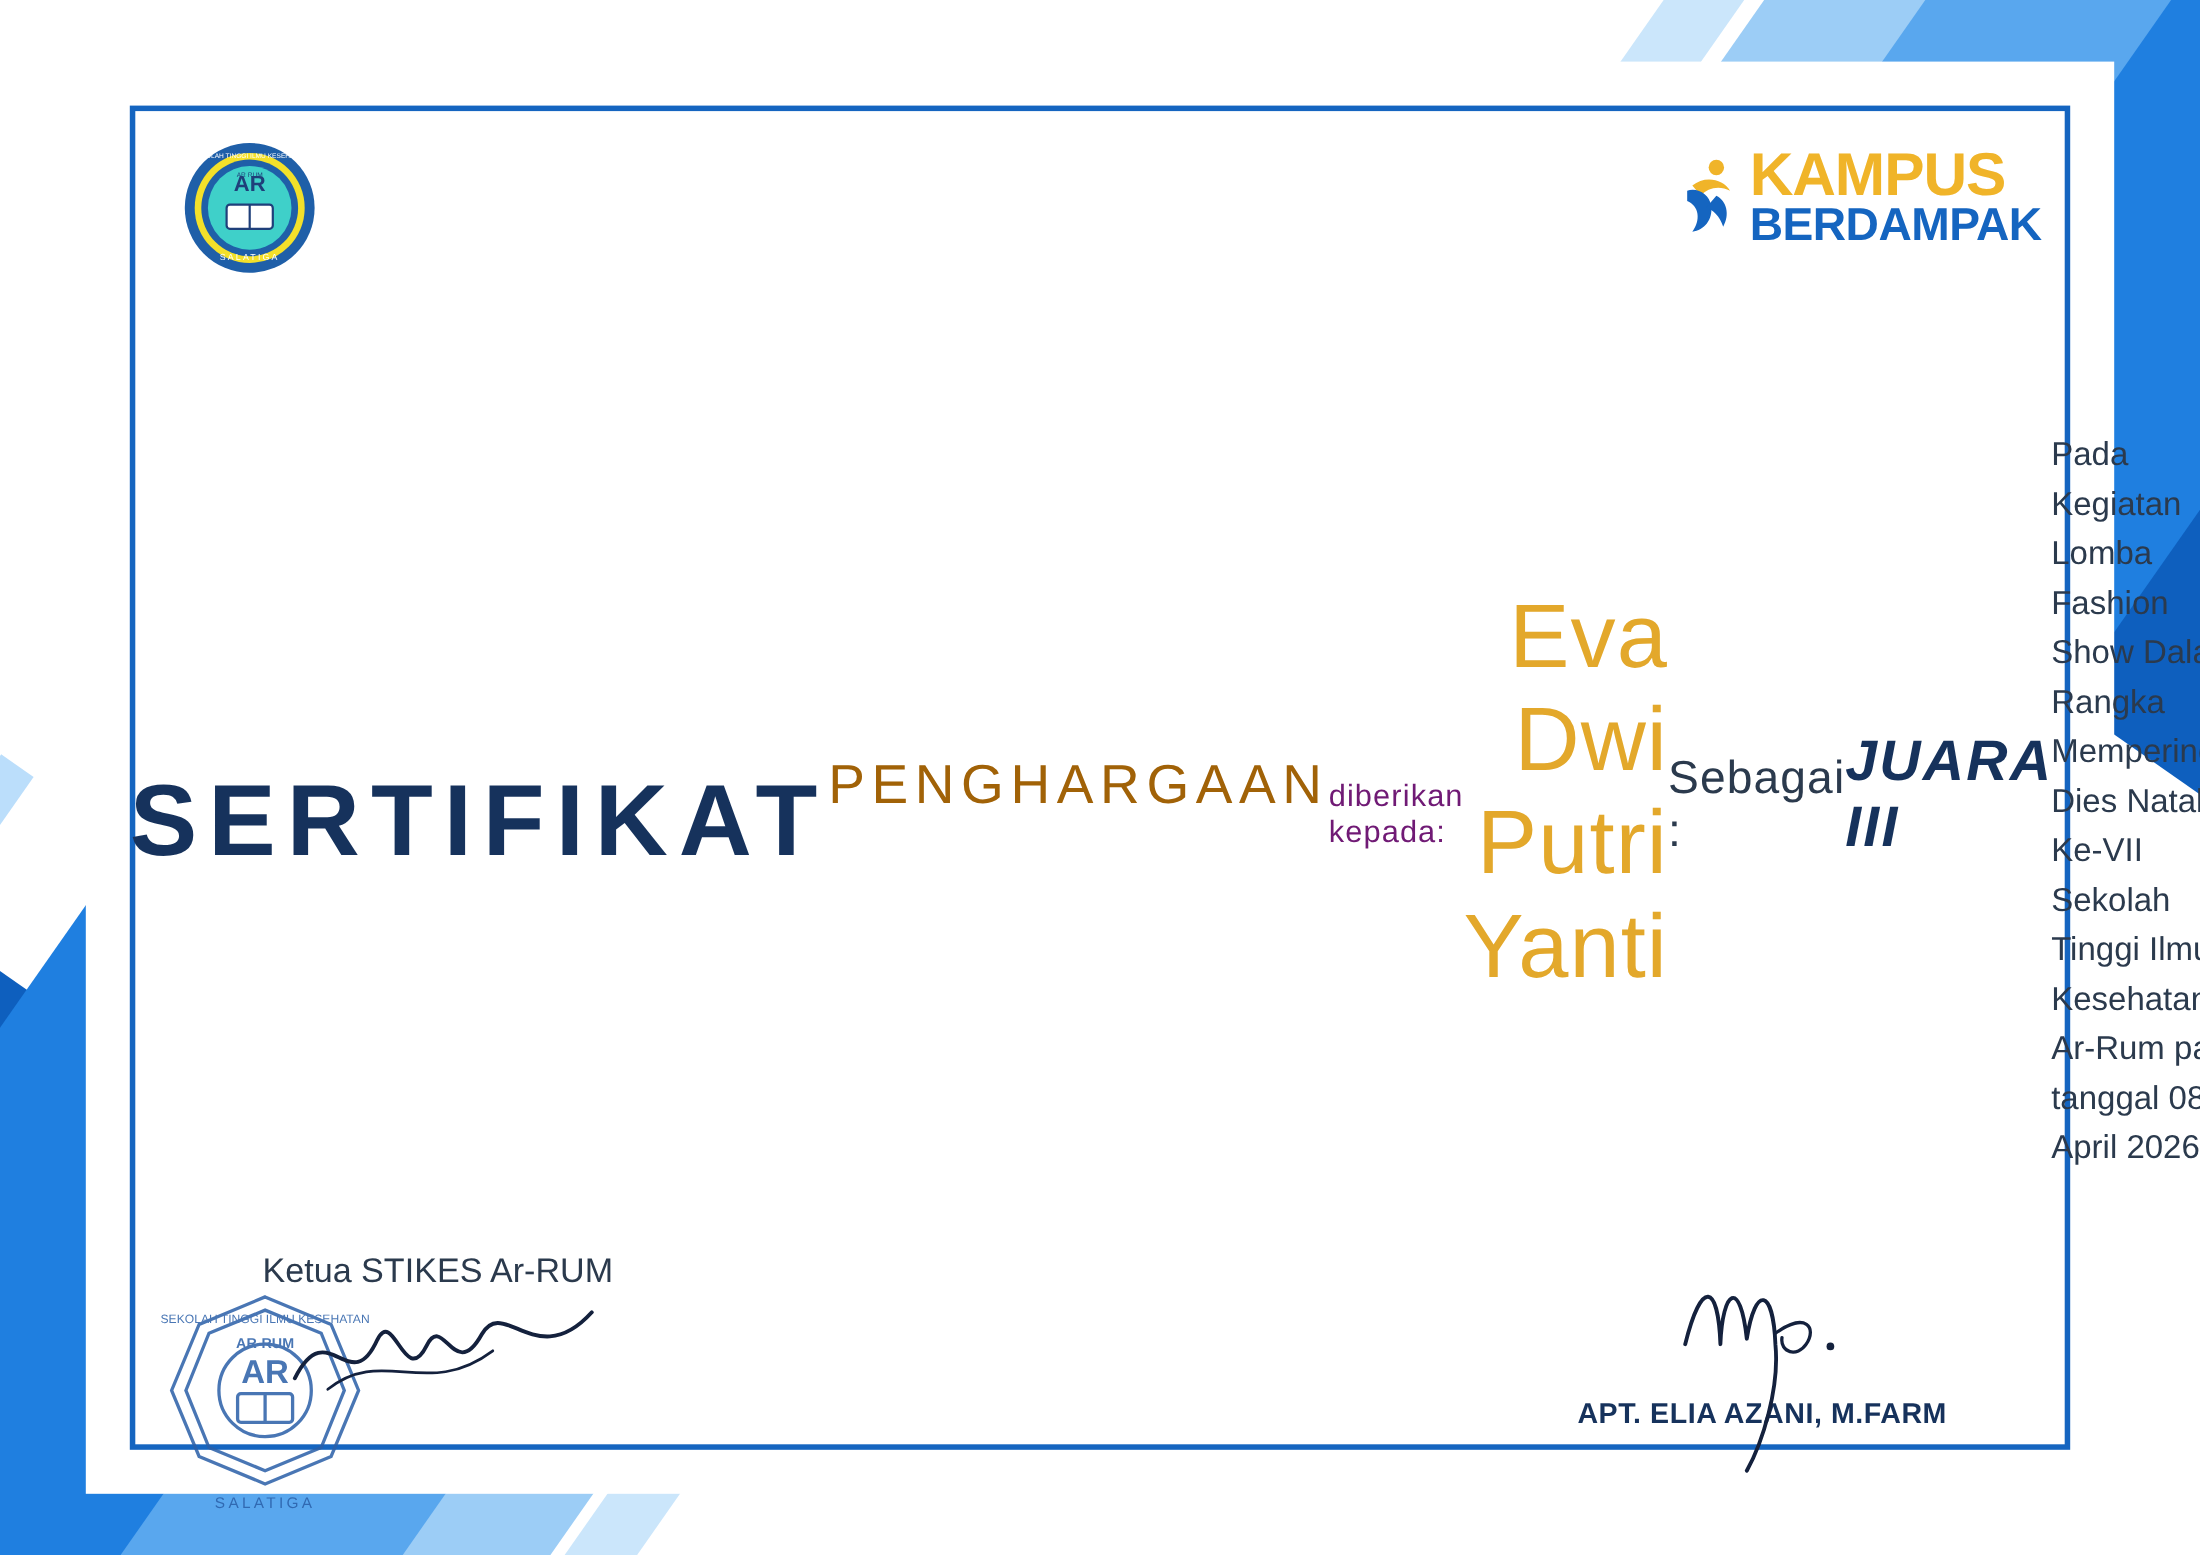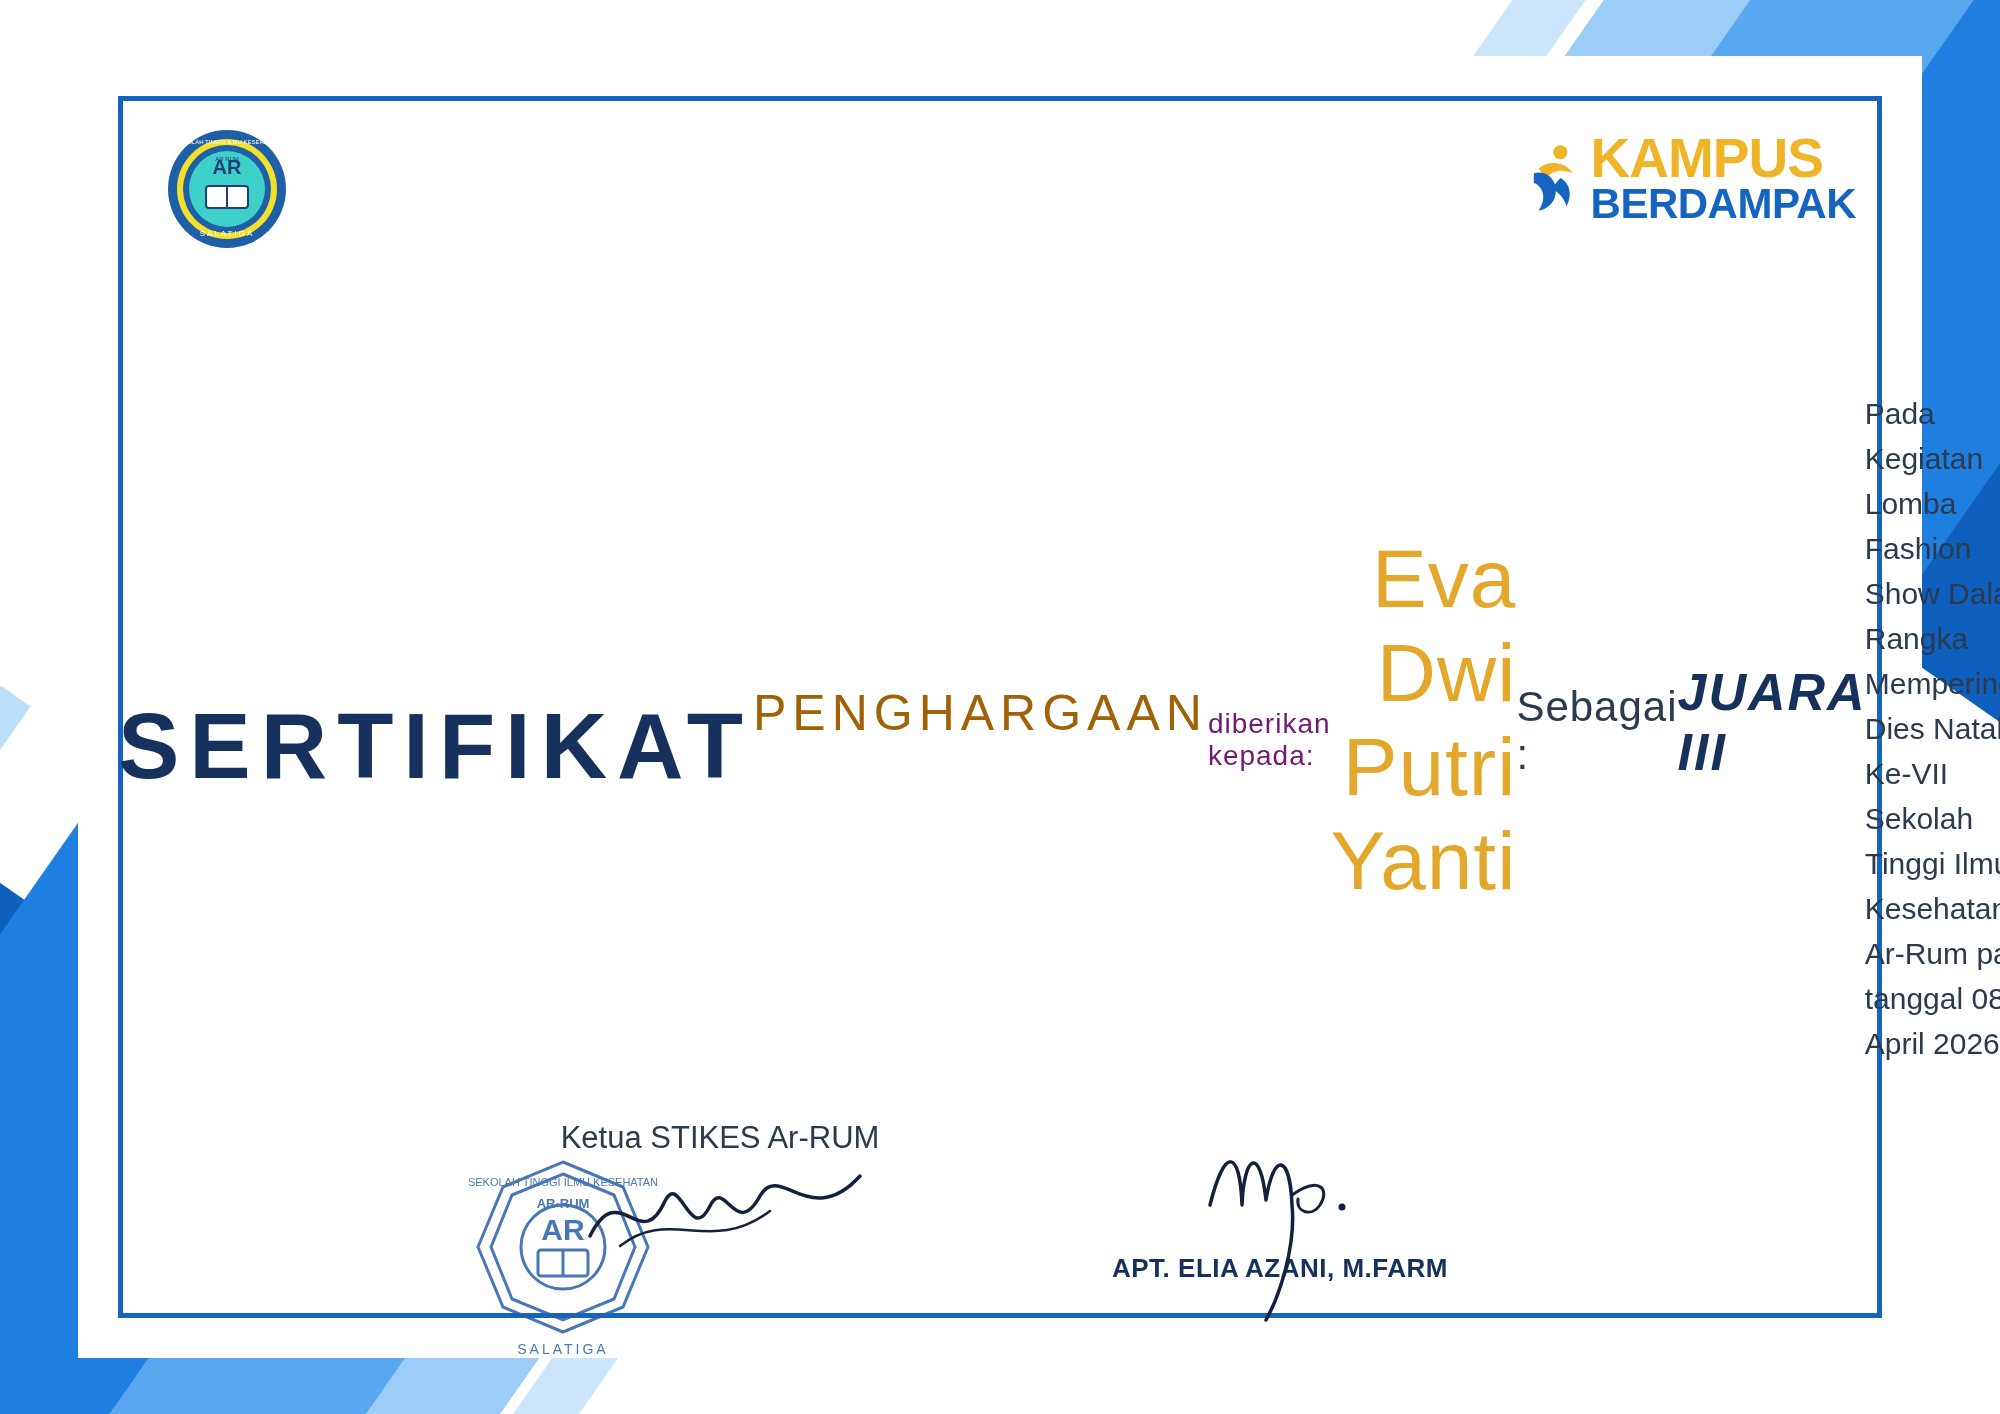--- a/index.html
+++ b/index.html
@@ -220,23 +220,23 @@
     color: #2b3a4d;
     text-align: left;
     line-height: 1.5;
     max-width: 1340px;
   }
 
   .signatures {
     position: absolute;
     left: 0;
     right: 0;
-    bottom: 34px;
+    bottom: 17px;
     display: flex;
-    justify-content: center;
+    justify-content: space-between;
     align-items: flex-end;
   }
   .sig-block {
     position: relative;
     width: 560px;
     text-align: center;
   }
   .sig-role {
     font-size: 31px;
     color: #2b3a4d;

